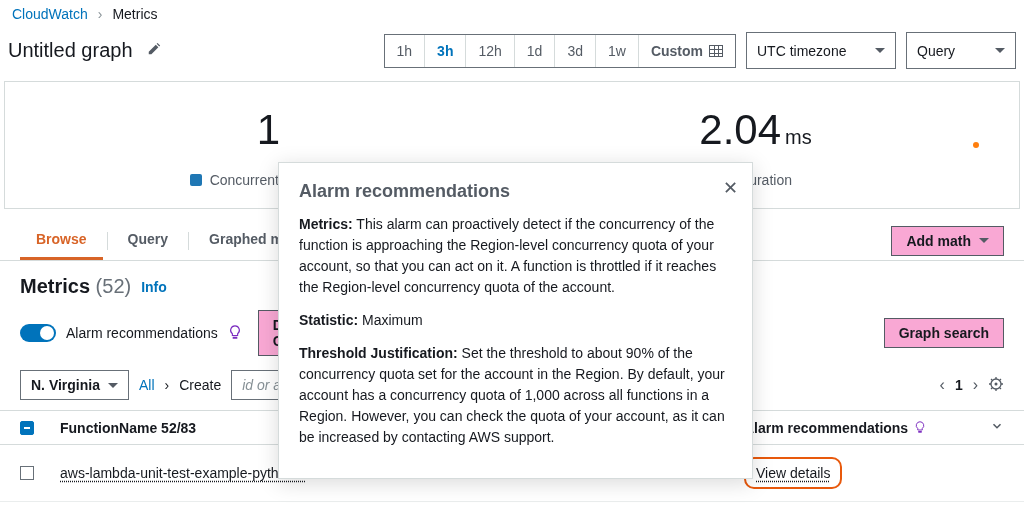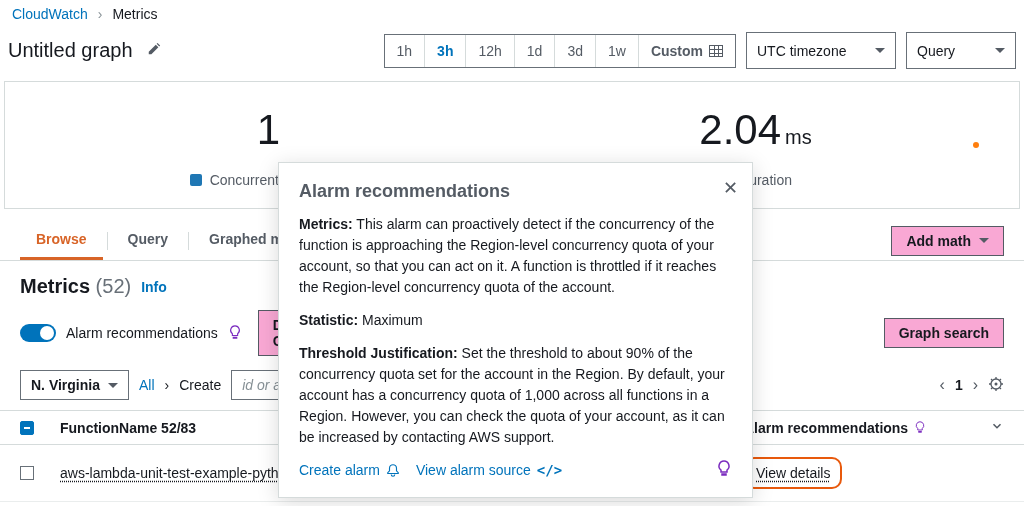--- a/index.html
+++ b/index.html
@@ -247,30 +247,13 @@
 
   <div class="col-chev"></div>
 </div>
 
 <div class="popover">
   <span class="close">✕</span>
   <h3>Alarm recommendations</h3>
   <p><b>Metrics:</b> <span>This alarm can proactively detect if the concurrency of the function is approaching the Region-level concurrency quota of your account, so that you can act on it. A function is throttled if it reaches the Region-level concurrency quota of the account.</span></p>
   <p><b>Statistic:</b> <span>Maximum</span></p>
   <p><b>Threshold Justification:</b> <span>Set the threshold to about 90% of the concurrency quota set for the account in the Region. By default, your account has a concurrency quota of 1,000 across all functions in a Region. However, you can check the quota of your account, as it can be increased by contacting AWS support.</span></p>
-  <div class="popover-actions">
-    <span class="pa-link">
-      <span>Create alarm</span>
-      <svg class="bell-icon" viewBox="0 0 16 16">
-          <path d="M8 2a4 4 0 0 0-4 4v3l-2 2v1h12v-1l-2-2V6a4 4 0 0 0-4-4zM6 13a2 2 0 0 0 4 0" fill="none" stroke="#0073bb" stroke-width="1.3"></path>
-        </svg>
-    </span>
-    <span class="pa-link">
-      <span>View alarm source</span>
-      <span class="code-icon">&lt;/&gt;</span>
-    </span>
-    <span class="pop-bulb">
-      <svg width="16" height="16" viewBox="0 0 16 16">
-          <path d="M8 1a5 5 0 0 0-3 9v2h6v-2a5 5 0 0 0-3-9zM6 14h4v1H6z" fill="none" stroke="#7b2cbf" stroke-width="1.5"></path>
-        </svg>
-    </span>
-  </div>
 </div>
 
 </body></html>

